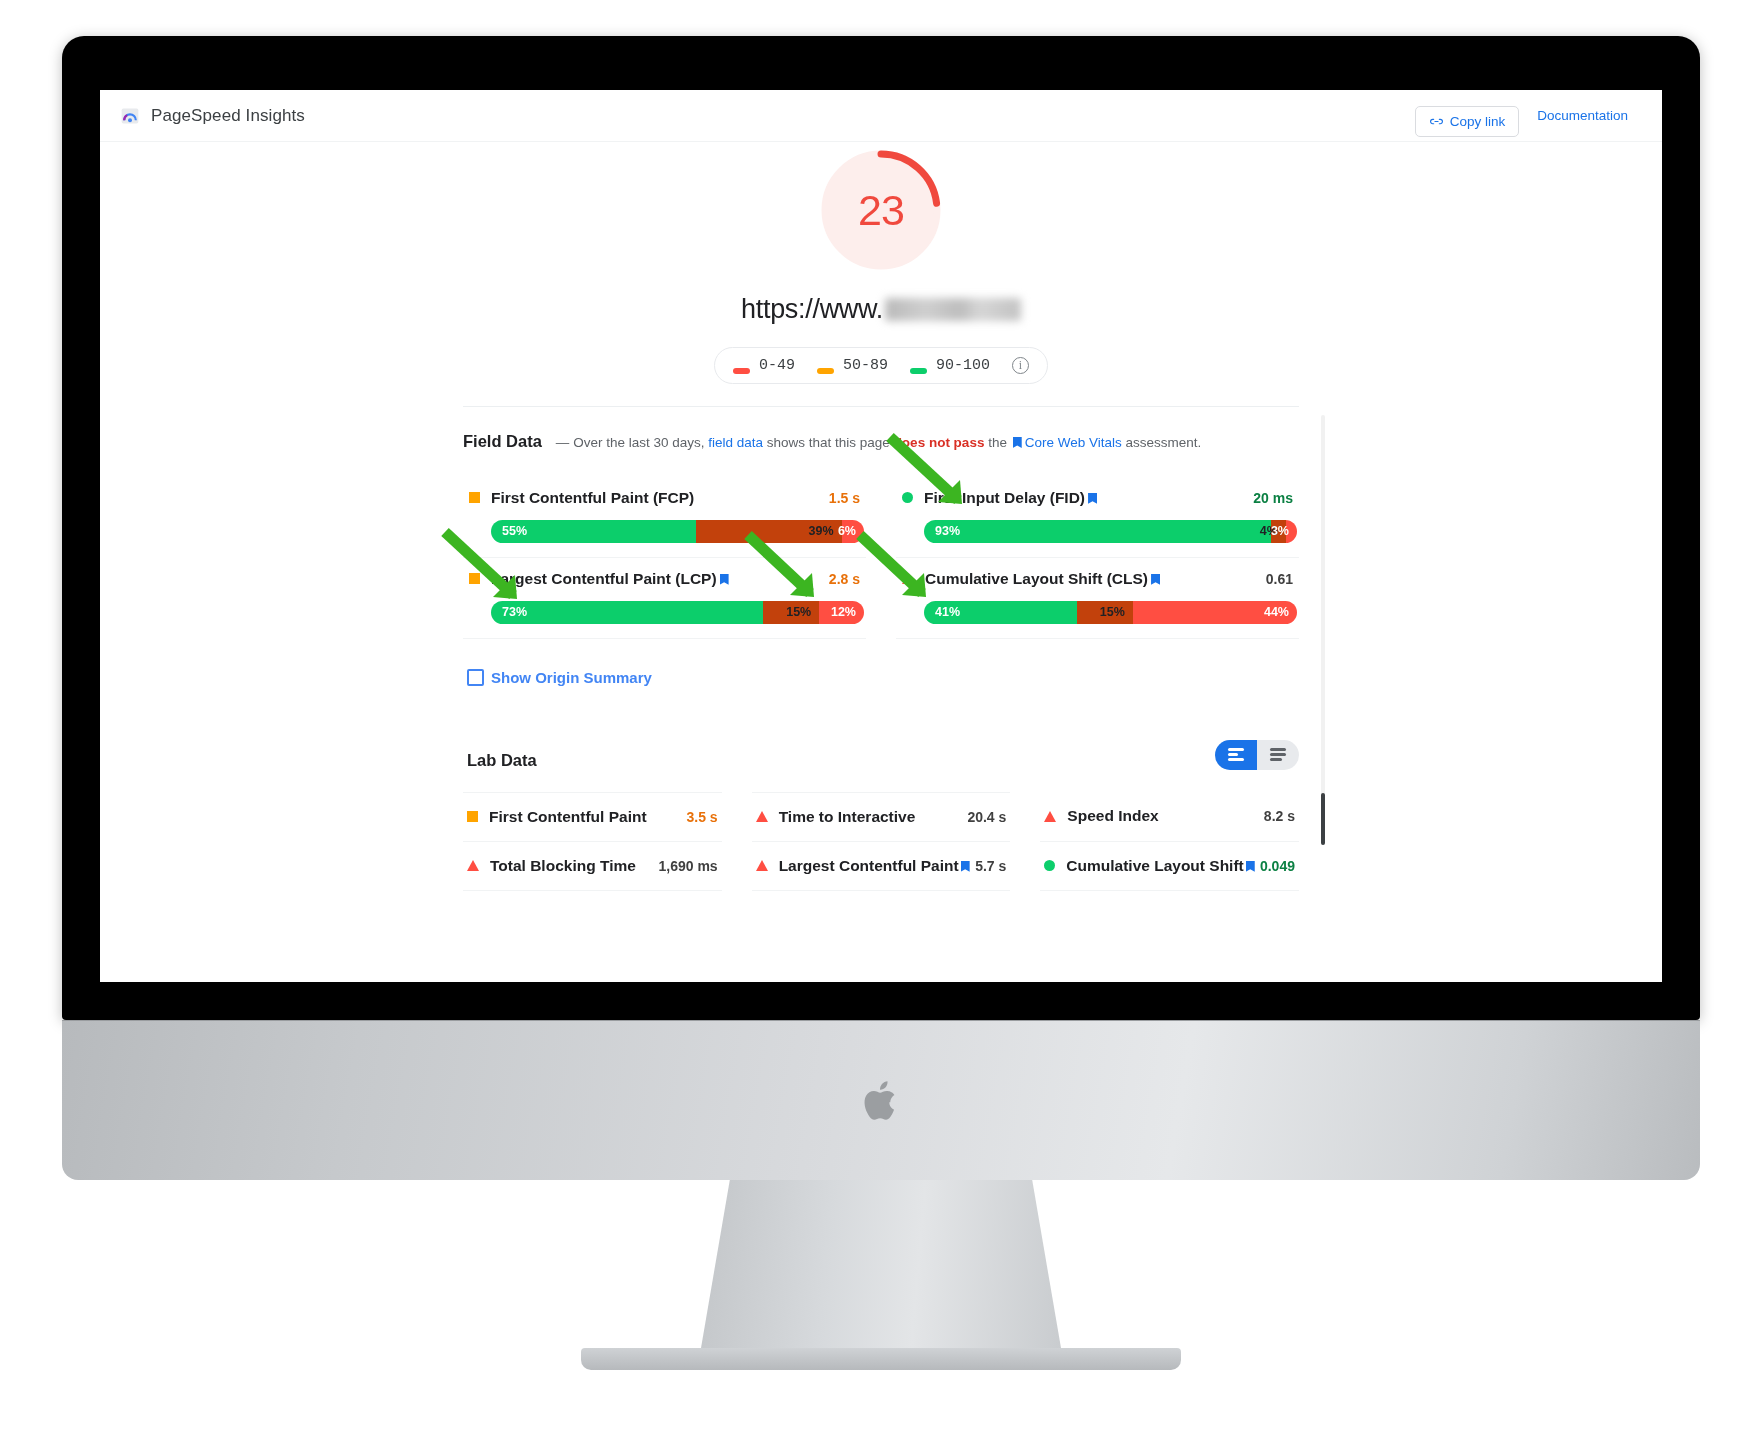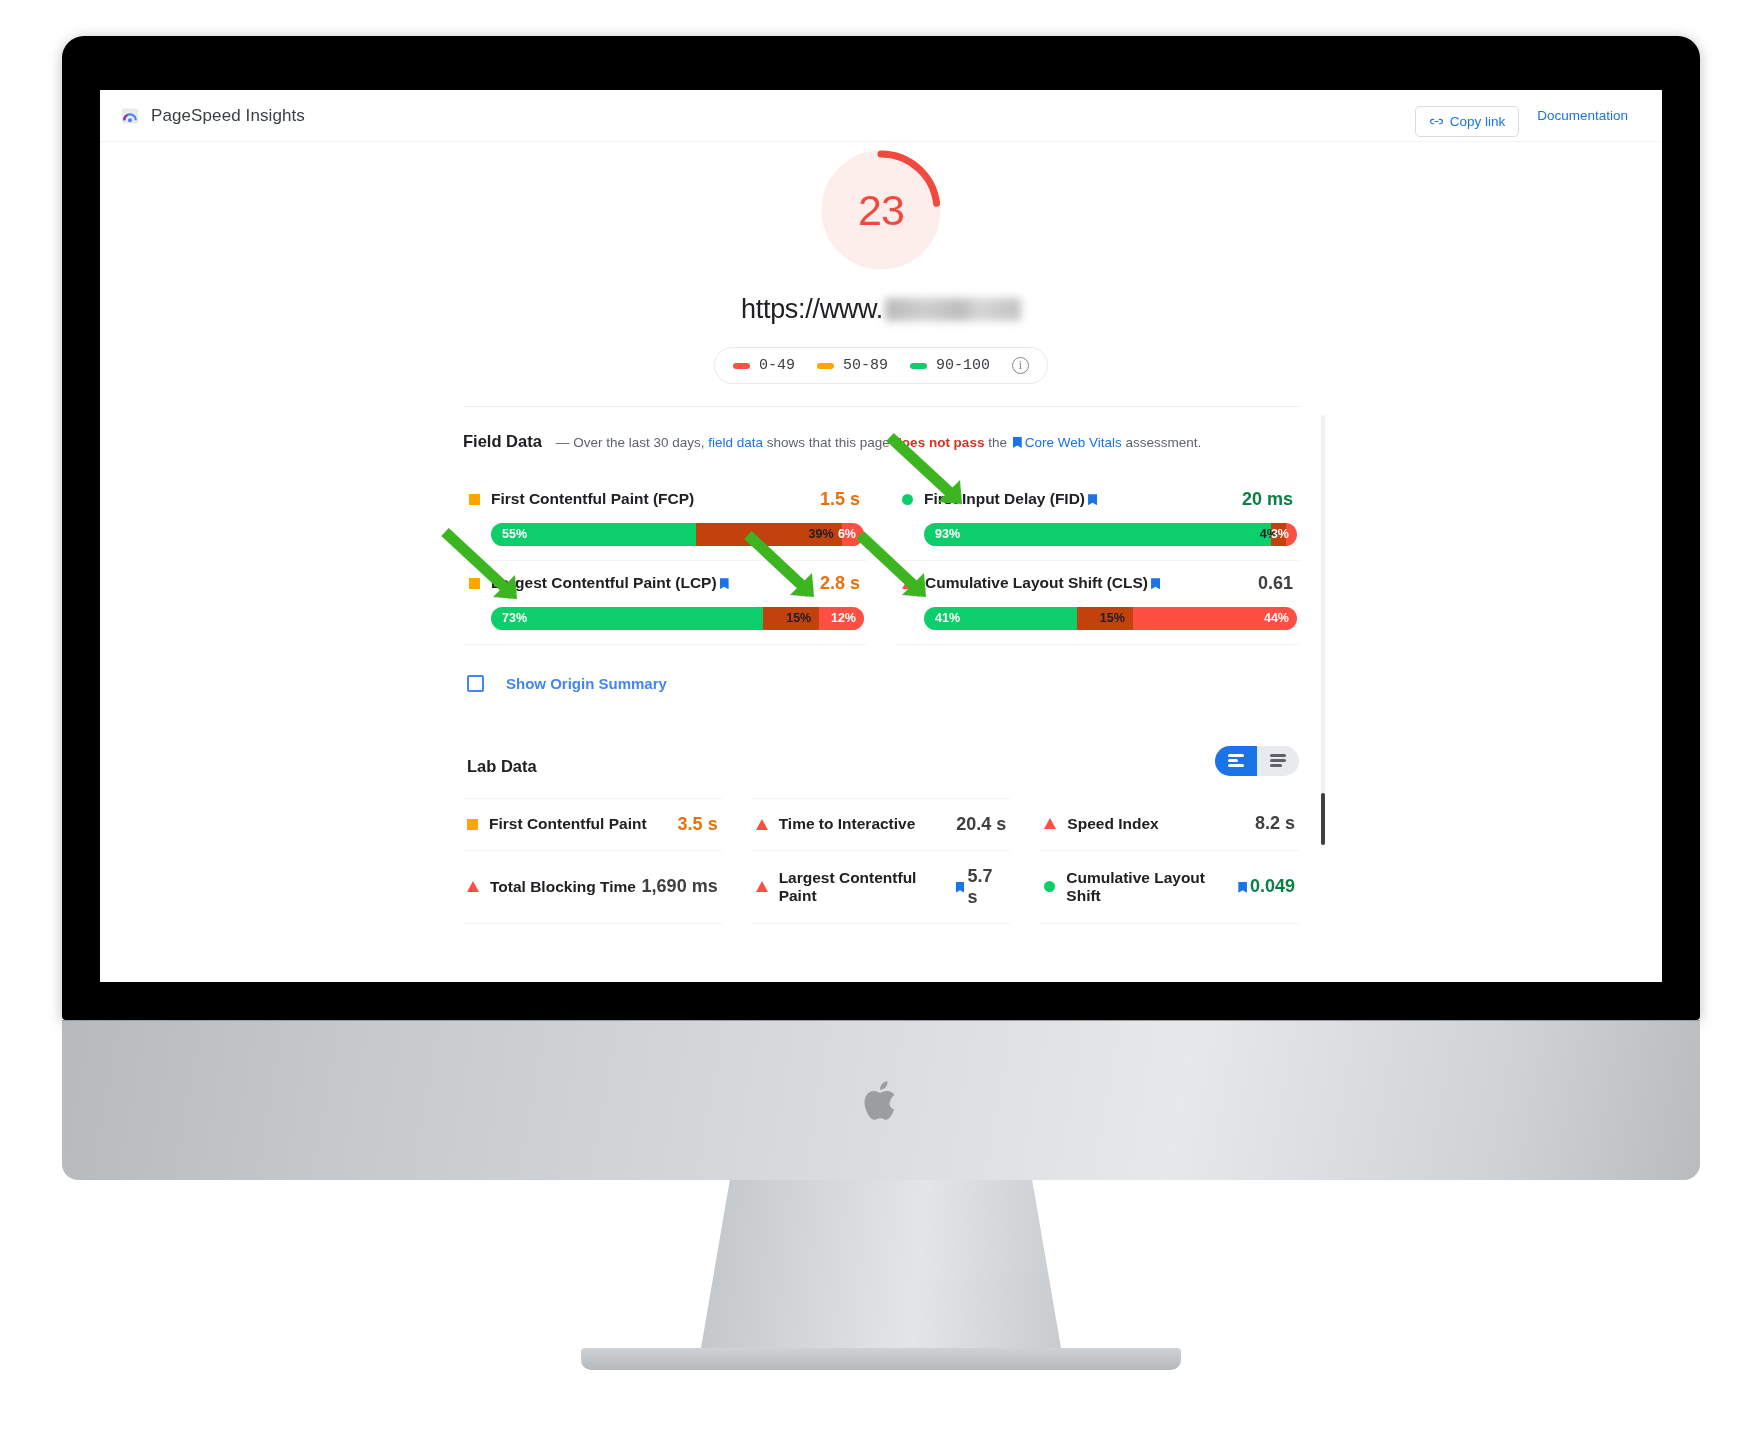--- a/index.html
+++ b/index.html
@@ -107,21 +107,21 @@
   }
   .legend {
     margin: 22px auto 0;
     width: fit-content;
     border: 1px solid #e8eaed; border-radius: 22px;
     padding: 9px 18px;
     display: flex; align-items: center; gap: 22px;
     font-family: "Liberation Mono", monospace;
     font-size: 15px; color: #3c4043;
   }
-  .legend-item { display: flex; align-items: center; gap: 9px; }
+  .legend-item { display: flex; align-items: flex-end; gap: 9px; }
   .legend-dash { width: 17px; height: 6px; border-radius: 3px; display:inline-block; }
   .info-circle {
     width: 17px; height: 17px; border-radius: 50%;
     border: 1.4px solid #80868b; color: #80868b;
     font-family: "Liberation Serif", serif;
     font-size: 12px; line-height: 14px; text-align: center;
   }
 
   
   .report {
@@ -152,21 +152,21 @@
     grid-template-columns: 1fr 1fr;
     column-gap: 30px;
   }
   .metric-cell { padding: 0 2px; }
   .metric-head {
     display: flex; align-items: center;
     padding: 12px 4px 11px 4px;
     font-size: 15.5px; color: #202124; font-weight: bold;
   }
   .metric-name { display: flex; align-items: center; gap: 1px; }
-  .metric-val { margin-left: auto; font-weight: bold; font-size: 18px; }
+  .metric-val { margin-left: auto; font-weight: bold; font-size: 14px; }
   .ico { width: 11px; height: 11px; margin-right: 11px; flex: none; }
   .ico.square { background: #ffa400; }
   .ico.circle { background: #0cce6b; border-radius: 50%; }
   .ico.tri {
     width: 0; height: 0; background: none;
     border-left: 6px solid transparent; border-right: 6px solid transparent;
     border-bottom: 11px solid #ff4e42;
   }
   .v-orange { color: #e8710a; }
   .v-green  { color: #0b8043; }
@@ -179,21 +179,21 @@
     font-size: 12.5px; font-weight: bold;
   }
   .seg { display: flex; align-items: center; justify-content: flex-end; padding-right: 8px; color: #fff; }
   .seg.good { background: #0cce6b; justify-content: flex-start; padding-left: 11px; padding-right: 0; }
   .seg.avg  { background: #c2410c; color: #202124; }
   .seg.poor { background: #ff4e42; }
 
   .divider-row { border-bottom: 1px solid #f1f3f4; }
 
   .origin-row {
-    display: flex; gap: 22px;
+    display: flex; gap: 7px;
     margin-top: 30px; padding-left: 4px;
     cursor: pointer;
   }
   .checkbox {
     width: 17px; height: 17px;
     border: 2px solid #4285f4; border-radius: 2px;
   }
   .origin-label { color: #4285f4; font-size: 15px; font-weight: bold; }
 
   .lab-head {

